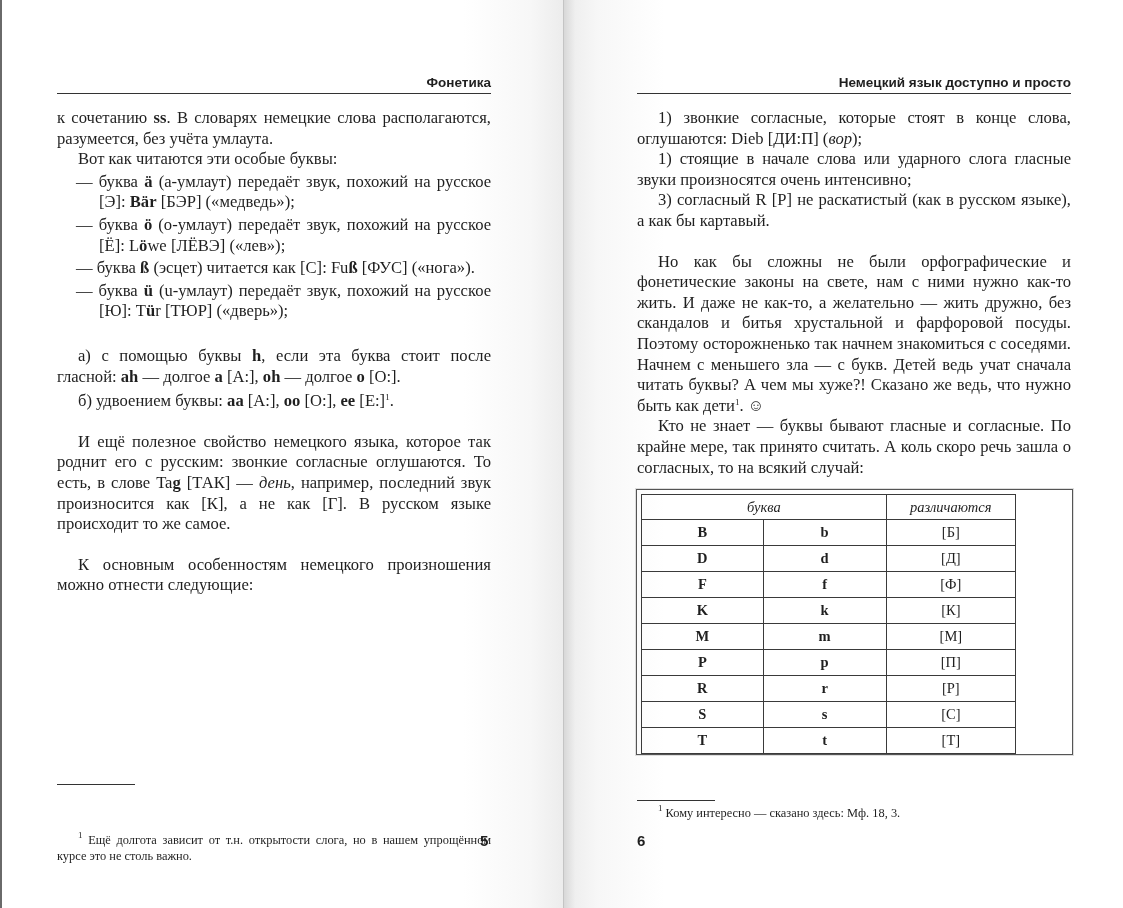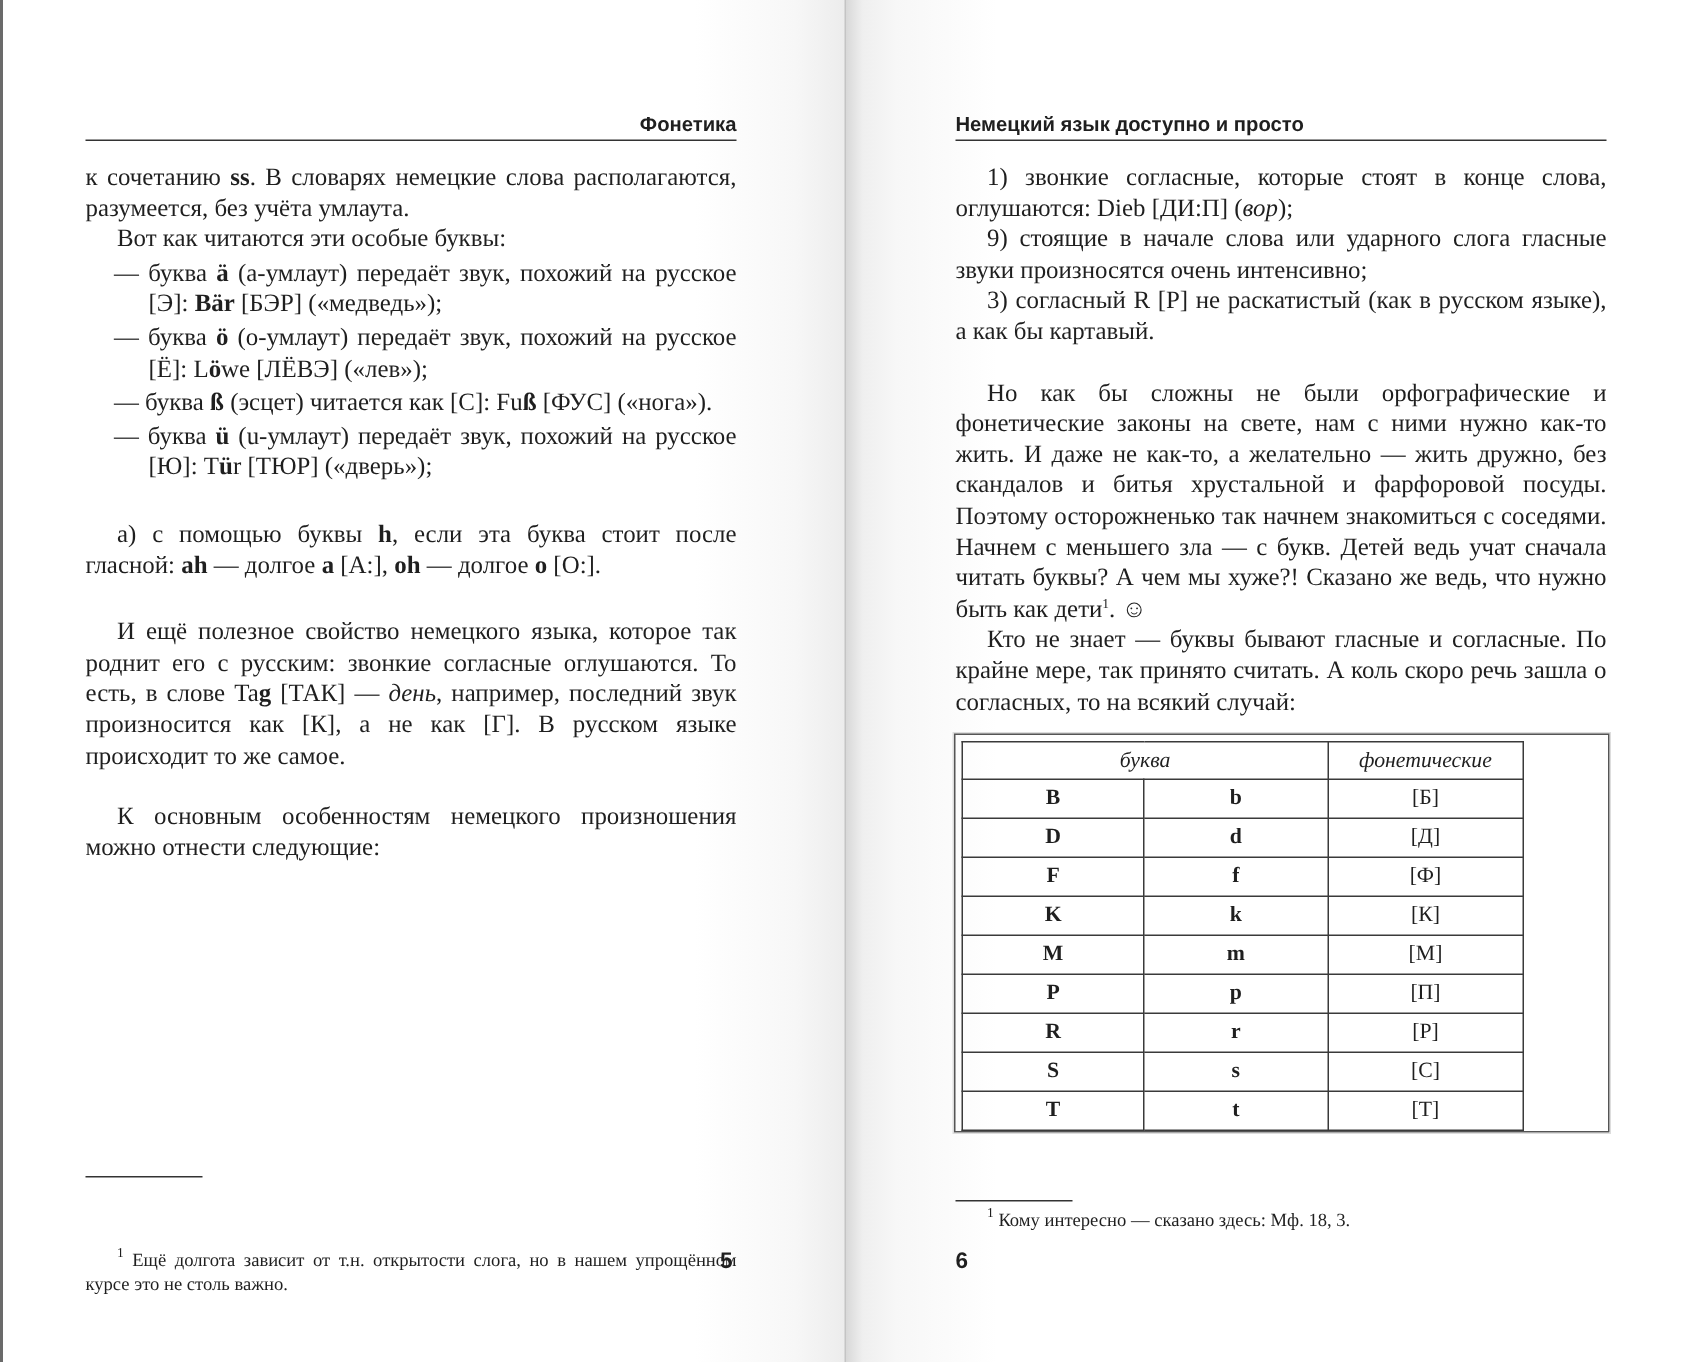--- a/index.html
+++ b/index.html
@@ -15,21 +15,21 @@
   .page-left { left:2px; width:562px; background:linear-gradient(to right,#ffffff 0%,#ffffff 82%,#f7f7f7 94%,#ececec 100%); }
   .page-right { left:564px; width:559px; background:linear-gradient(to right,#d8d8d8 0%,#efefef 2%,#f7f7f7 6%,#ffffff 18%,#ffffff 100%); }
   .gutter-line { position:absolute; left:563px; top:0; width:1px; height:908px; background:#c4c4c4; }
 
   .running-head {
     position:absolute; top:75px; height:18px;
     font-family:"Liberation Sans","DejaVu Sans",sans-serif; font-weight:bold; font-size:13.5px;
     border-bottom:1px solid #333;
   }
   .rh-left { left:57px; width:434px; text-align:right; }
-  .rh-right { left:637px; width:434px; text-align:left; }
+  .rh-right { left:637px; width:434px; text-align:right; }
 
   .body-text {
     position:absolute; font-size:16.6px; line-height:20.6px; text-align:justify;
   }
   .body-left { left:57px; top:108px; width:434px; }
   .body-right { left:637px; top:108px; width:434px; }
   .p { margin:0; text-indent:21px; }
   .p.noindent { text-indent:0; }
   .dash { margin:2px 0 0 0; padding-left:42px; text-indent:-23px; }
   .gap { height:20px; }
@@ -78,54 +78,55 @@
     <p class="p noindent"><span>к сочетанию </span><b>ss</b><span>. В словарях немецкие слова располагаются, разумеется, без учёта умлаута.</span></p>
     <p class="p">Вот как читаются эти особые буквы:</p>
     <p class="dash"><span>— буква </span><b>ä</b><span> (а-умлаут) передаёт звук, похожий на русское [Э]: </span><b>Bär</b><span> [БЭР] («медведь»);</span></p>
     <p class="dash"><span>— буква </span><b>ö</b><span> (о-умлаут) передаёт звук, похожий на русское [Ё]: L</span><b>ö</b><span>we [ЛЁВЭ] («лев»);</span></p>
     <p class="dash"><span>— буква </span><b>ß</b><span> (эсцет) читается как [С]: Fu</span><b>ß</b><span> [ФУС] («нога»).</span></p>
     <p class="dash"><span>— буква </span><b>ü</b><span> (u-умлаут) передаёт звук, похожий на русское [Ю]: T</span><b>ü</b><span>r [ТЮР] («дверь»);</span></p>
     <div class="gap"></div>
     <div class="gap-s"></div>
     <p class="p"><span>а) с помощью буквы </span><b>h</b><span>, если эта буква стоит после гласной: </span><b>ah</b><span> — долгое </span><b>a</b><span> [А:], </span><b>oh</b><span> — долгое </span><b>o</b><span> [О:].</span></p>
     <div class="gap-s"></div>
+    <p class="p"><span>б) удвоением буквы: </span><b>aa</b><span> [А:], </span><b>oo</b><span> [О:], </span><b>ee</b><span> [Е:]</span><sup>1</sup><span>.</span></p>
     <div class="gap"></div>
     <p class="p"><span>И ещё полезное свойство немецкого языка, которое так роднит его с русским: звонкие согласные оглушаются. То есть, в слове Ta</span><b>g</b><span> [ТАК] — </span><i>день</i><span>, например, последний звук произносится как [К], а не как [Г]. В русском языке происходит то же самое.</span></p>
     <div class="gap"></div>
     <p class="p">К основным особенностям немецкого произношения можно отнести следующие:</p>
   </div>
 
   <div class="footnote-rule" style="left:57px; top:784px;"></div>
   <div class="footnote fn-left"><sup>1</sup><span> Ещё долгота зависит от т.н. открытости слога, но в нашем упрощённом курсе это не столь важно.</span></div>
   <div class="folio folio-left">5</div>
 
   <div class="page page-right"></div>
   <div class="gutter-line"></div>
   <div class="running-head rh-right">Немецкий язык доступно и просто</div>
 
   <div class="body-text body-right">
     <p class="p"><span>1) звонкие согласные, которые стоят в конце слова, оглушаются: Dieb [ДИ:П] (</span><i>вор</i><span>);</span></p>
-    <p class="p">9) стоящие в начале слова или ударного слога гласные звуки произносятся очень интенсивно;</p>
+    <p class="p">1) стоящие в начале слова или ударного слога гласные звуки произносятся очень интенсивно;</p>
     <p class="p">3) согласный R [Р] не раскатистый (как в русском языке), а как бы картавый.</p>
     <div class="gap"></div>
     <p class="p"><span>Но как бы сложны не были орфографические и фонетические законы на свете, нам с ними нужно как-то жить. И даже не как-то, а желательно — жить дружно, без скандалов и битья хрустальной и фарфоровой посуды. Поэтому осторожненько так начнем знакомиться с соседями. Начнем с меньшего зла — с букв. Детей ведь учат сначала читать буквы? А чем мы хуже?! Сказано же ведь, что нужно быть как дети</span><sup>1</sup><span>. ☺</span></p>
     <p class="p">Кто не знает — буквы бывают гласные и согласные. По крайне мере, так принято считать. А коль скоро речь зашла о согласных, то на всякий случай:</p>
   </div>
 
   <div class="table-frame">
     <table class="consonants" id="consonants">
       <colgroup>
           <col class="c1">
           <col class="c2">
           <col class="c3">
         </colgroup>
       <thead>
         <tr>
           <th colspan="2">буква</th>
-          <th>фонетические</th>
+          <th>различаются</th>
         </tr>
       </thead>
       <tbody id="consonant-rows">
           <tr>
             <td class="upper">B</td>
             <td class="lower">b</td>
             <td class="pron">[Б]</td>
           </tr>
           <tr>
             <td class="upper">D</td>

